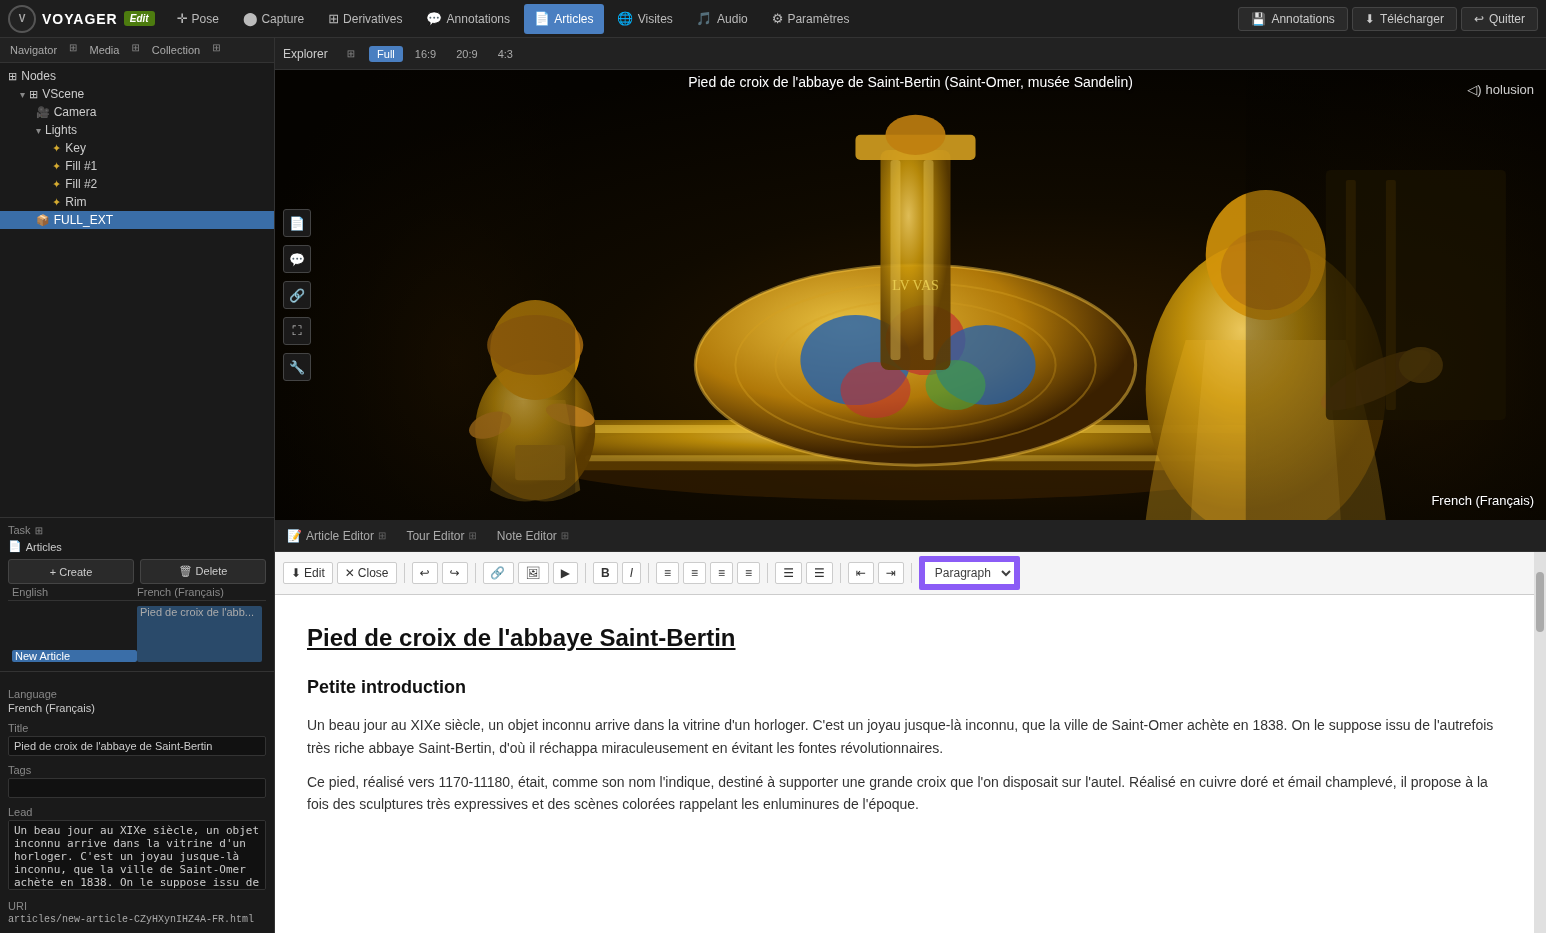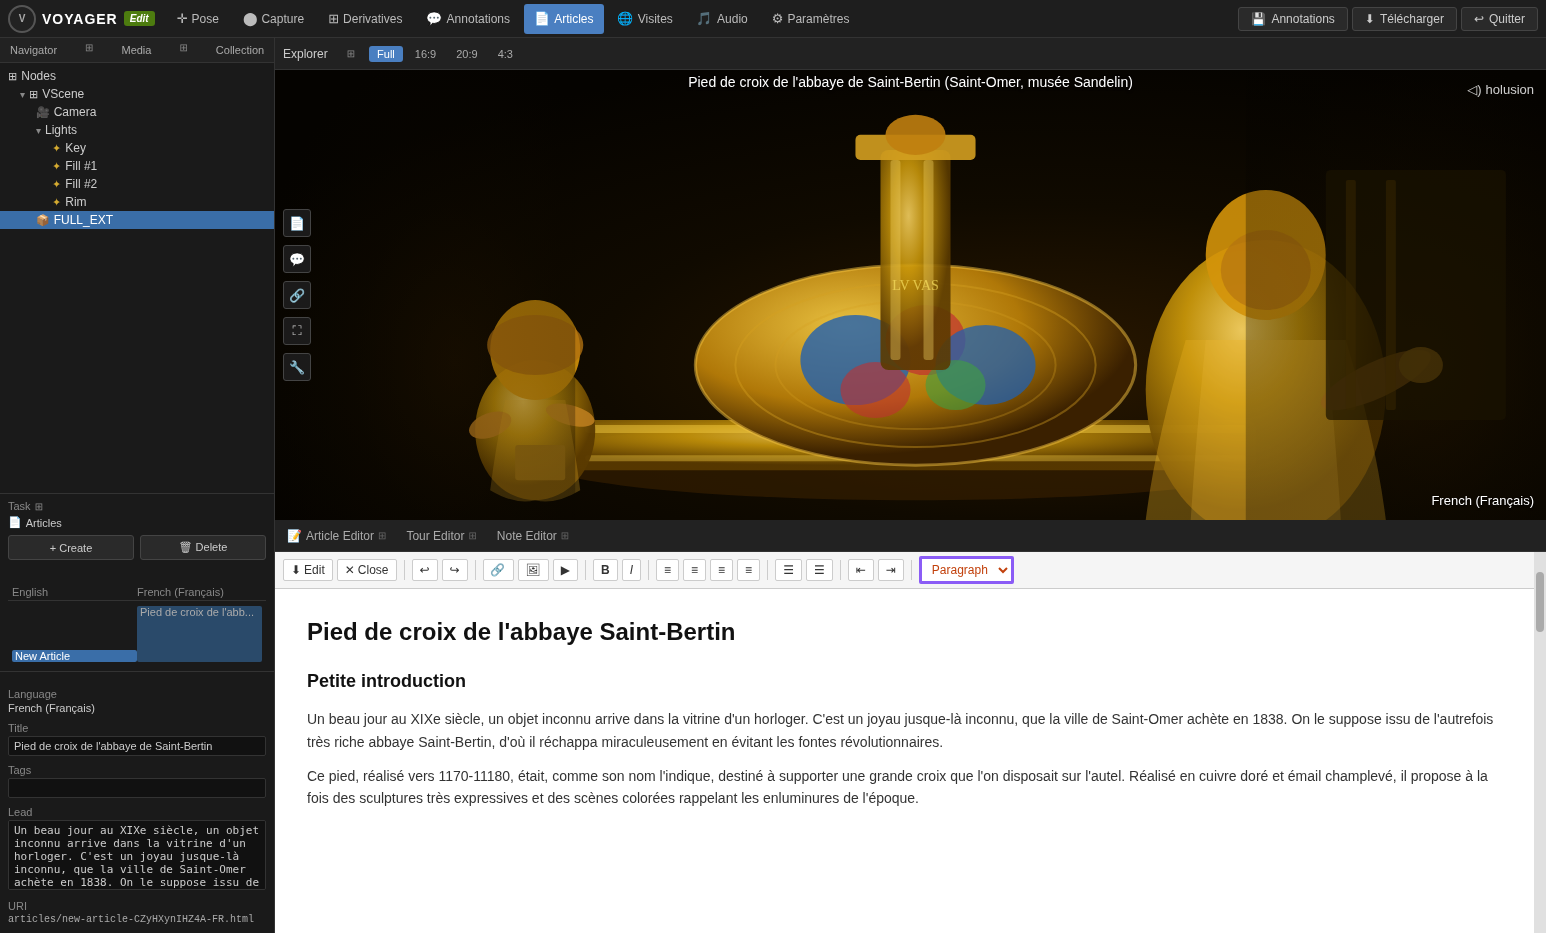--- a/index.html
+++ b/index.html
@@ -28,38 +28,38 @@
       background: #2a2a2a; border: 1px solid #444; border-radius: 3px;
       color: #ccc; cursor: pointer; font-size: 12px;
     }
 
     
     #main { display: flex; height: calc(933px - 38px); }
 
     
     #sidebar { width: 275px; min-width: 275px; background: #1a1a1a; border-right: 1px solid #333; display: flex; flex-direction: column; overflow: hidden; }
 
-    #sidebar-tabs { display: flex; background: #222; border-bottom: 1px solid #333; padding: 4px 6px; gap: 24px; font-size: 11px; }
+    #sidebar-tabs { display: flex; background: #222; border-bottom: 1px solid #333; padding: 4px 6px; gap: 8px; font-size: 11px; }
     .sidebar-tab { color: #aaa; cursor: pointer; padding: 2px 4px; }
     .sidebar-tab-grid { font-size: 10px; color: #888; }
 
     #tree-area { flex: 1; overflow-y: auto; padding: 4px 0; }
     .tree-item { display: flex; align-items: center; gap: 4px; padding: 2px 6px 2px 8px; cursor: pointer; font-size: 12px; color: #ccc; }
     .tree-item.selected { background: #3a6ea8; color: #fff; }
     .tree-indent-1 { padding-left: 20px; }
     .tree-indent-2 { padding-left: 36px; }
     .tree-indent-3 { padding-left: 52px; }
     .tree-arrow { color: #888; font-size: 10px; }
     .tree-icon { font-size: 11px; }
 
     #task-section { border-top: 1px solid #333; padding: 6px 8px; }
     #task-label { font-size: 11px; color: #888; margin-bottom: 4px; display: flex; align-items: center; gap: 4px; }
     #articles-label { font-size: 11px; color: #ccc; margin-bottom: 6px; display: flex; align-items: center; gap: 4px; }
 
-    #article-buttons { display: flex; gap: 6px; margin-bottom: 24px; }
+    #article-buttons { display: flex; gap: 6px; margin-bottom: 0; }
     .art-btn { flex: 1; background: #2a2a2a; border: 1px solid #444; color: #ccc; padding: 5px 8px; border-radius: 3px; cursor: pointer; font-size: 11px; display: flex; align-items: center; justify-content: center; gap: 4px; }
 
     #article-list-header { display: flex; font-size: 11px; color: #888; padding: 2px 4px; border-bottom: 1px solid #333; margin-bottom: 2px; }
     #article-list-header span { flex: 1; }
     .article-row { display: flex; font-size: 11px; padding: 3px 4px; cursor: pointer; border-radius: 2px; }
     .article-row .col1 { flex: 1; margin-top: 44px; }
     .article-row .col2 { flex: 1; color: #aaa; background: #2a4a6a; padding: 0 3px; border-radius: 2px; overflow: hidden; text-overflow: ellipsis; white-space: nowrap; }
     .article-row.selected .col1 { background: #3a6ea8; color: #fff; padding: 0 3px; border-radius: 2px; }
 
     #sidebar-bottom { padding: 8px; border-top: 1px solid #333; font-size: 11px; }
@@ -118,27 +118,27 @@
     
     #editor-tabs { display: flex; align-items: center; background: #222; border-bottom: 1px solid #333; padding: 4px 8px; gap: 12px; height: 32px; }
     .editor-tab { font-size: 12px; color: #aaa; cursor: pointer; padding: 2px 4px; display: flex; align-items: center; gap: 4px; }
 
     #editor-toolbar {
       display: flex; align-items: center; background: #f5f5f5; border-bottom: 1px solid #ccc;
       padding: 4px 8px; gap: 4px; flex-wrap: wrap;
     }
     .tb-btn { padding: 3px 7px; border-radius: 2px; border: 1px solid #ccc; background: #fff; cursor: pointer; font-size: 12px; color: #333; display: flex; align-items: center; gap: 3px; }
     .tb-sep { width: 1px; height: 20px; background: #ccc; margin: 0 3px; }
-    .tb-format-select { padding: 3px 6px; border: 3px solid #8b5cf6; border-radius: 2px; background: #fff; font-size: 12px; color: #c2410c; }
+    .tb-format-select { padding: 3px 6px; border: 6px solid #8b5cf6; border-radius: 2px; background: #fff; font-size: 12px; color: #404040; }
 
     #editor-content {
       flex: 1; background: #fff; color: #222; padding: 24px 32px;
       overflow-y: auto; font-size: 14px; line-height: 1.6;
     }
-    #editor-content h1 { font-size: 24px; font-weight: bold; margin-bottom: 16px; color: #111; }
+    #editor-content h1 { font-size: 24px; font-weight: bold; margin-bottom: 16px; color: #111; text-decoration: underline; }
     #editor-content h2 { font-size: 18px; font-weight: bold; margin-bottom: 12px; color: #111; }
     #editor-content p { margin-bottom: 12px; color: #333; }
 
     #editor-scrollbar { width: 12px; background: #e0e0e0; flex-shrink: 0; position: relative; }
     #editor-scrollthumb { width: 8px; height: 60px; background: #aaa; border-radius: 4px; position: absolute; top: 20px; left: 2px; cursor: pointer; }
 
     #editor-area { display: flex; flex: 1; overflow: hidden; }
     #editor-main { flex: 1; display: flex; flex-direction: column; overflow: hidden; }
 
     

